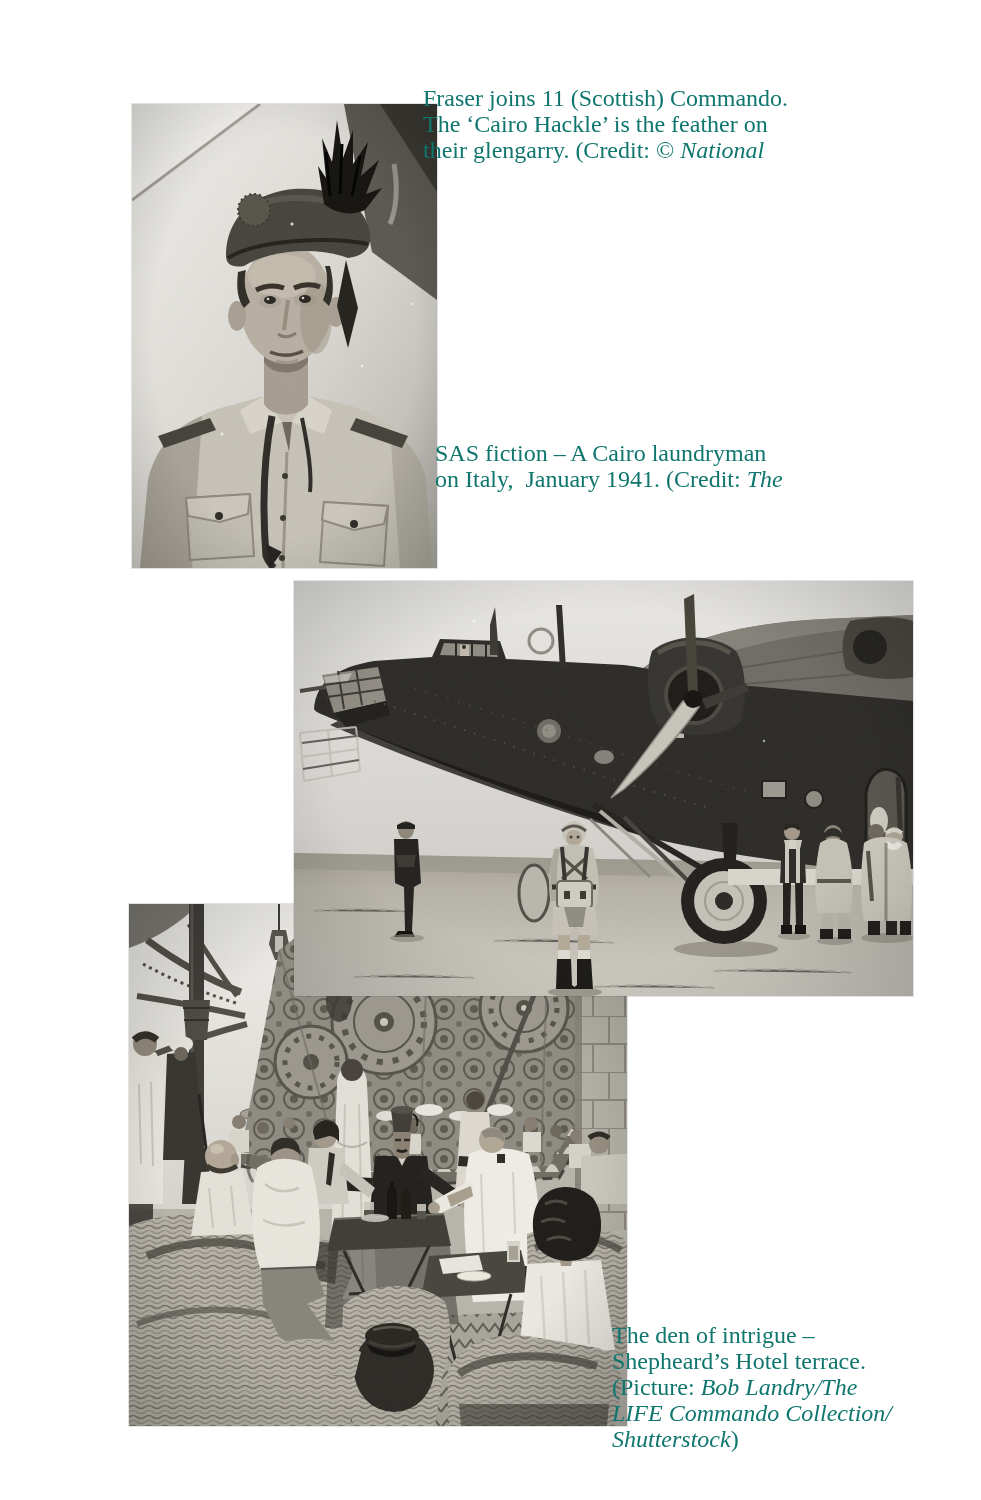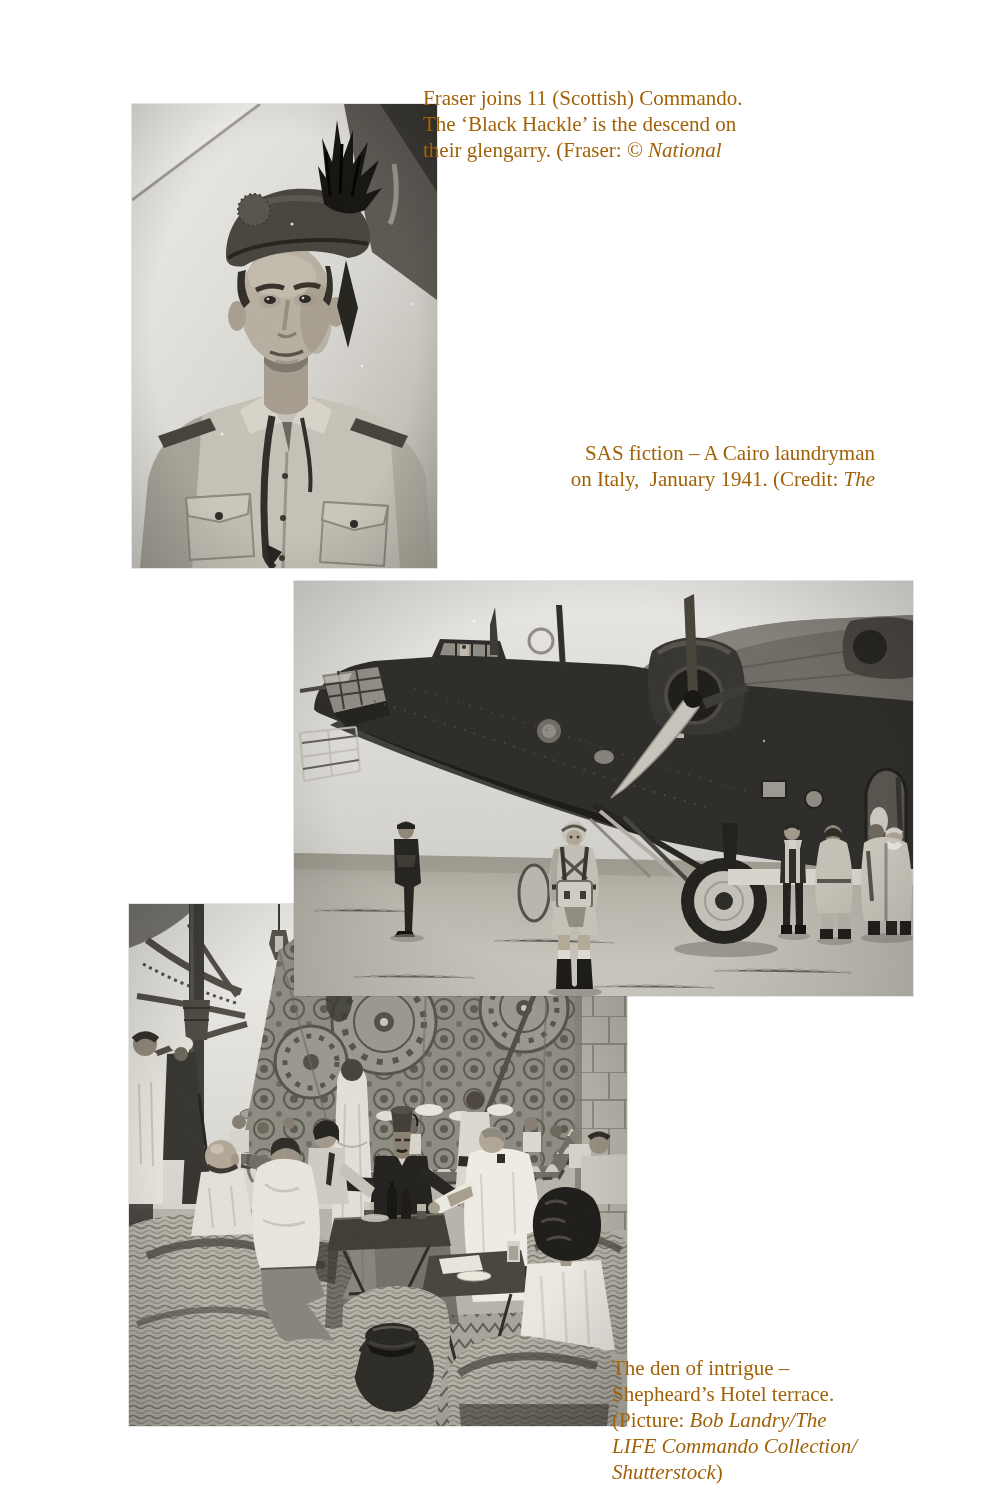--- a/index.html
+++ b/index.html
@@ -3,25 +3,25 @@
 <meta charset="utf-8">
 <style>
   html,body{margin:0;padding:0}
   body{width:981px;height:1500px;position:relative;background:#ffffff;overflow:hidden;
        font-family:"Liberation Serif","DejaVu Serif",serif;}
   .photo{position:absolute;overflow:hidden;outline:1px solid rgba(70,70,70,.15);background:#ccc}
   .photo svg{display:block}
   #photo-portrait{left:92px;top:88px;width:305px;height:464px;z-index:2}
   #photo-aircraft{left:254px;top:565px;width:619px;height:415px;z-index:3}
   #photo-terrace{left:89px;top:888px;width:498px;height:522px;z-index:1}
-  .caption{position:absolute;font-size:21px;line-height:26px;color:#a16207;white-space:pre-wrap;z-index:4}
+  .caption{position:absolute;font-size:24px;line-height:26px;color:#0f766e;white-space:pre-wrap;z-index:4}
   .caption em{font-style:italic}
   #caption-fraser{left:423px;top:85px;width:370px;text-align:left}
-  #caption-laundryman{right:106px;top:440px;width:440px;text-align:right}
-  #caption-shepheards{left:612px;top:1355px;width:340px;text-align:left}
+  #caption-laundryman{right:106px;top:440px;width:440px;text-align:left}
+  #caption-shepheards{left:612px;top:1322px;width:340px;text-align:left}
 </style>
 </head>
 <body>
 
 <svg width="0" height="0" style="position:absolute" aria-hidden="true">
   <defs>
     <linearGradient id="gPortraitBg" x1="0" y1="0" x2="1" y2="1">
       <stop offset="0" stop-color="#efeeea"></stop>
         <stop offset="0.55" stop-color="#d9d7d1"></stop>
         <stop offset="1" stop-color="#b2afa8"></stop>
@@ -150,21 +150,21 @@
     </g>
     <circle cx="160" cy="120" r="1.6" fill="#ffffff" opacity="0.8"></circle>
       <circle cx="230" cy="262" r="1.2" fill="#ffffff" opacity="0.8"></circle>
     <circle cx="90" cy="330" r="1.5" fill="#ffffff" opacity="0.7"></circle>
       <circle cx="280" cy="200" r="1.1" fill="#ffffff" opacity="0.7"></circle>
     <rect width="305" height="464" filter="url(#fGrain)" opacity="0.13"></rect>
     <rect width="305" height="464" fill="url(#gVig)"></rect>
   </svg>
 </figure>
 
-<div class="caption" id="caption-fraser"><div class="caption-line"><span>Fraser joins 11 (Scottish) Commando.</span></div><div class="caption-line"><span>The ‘Black Hackle’ is the descend on</span></div><div class="caption-line"><span>their glengarry. (Fraser: © </span><em>National</em></div></div>
+<div class="caption" id="caption-fraser"><div class="caption-line"><span>Fraser joins 11 (Scottish) Commando.</span></div><div class="caption-line"><span>The ‘Cairo Hackle’ is the feather on</span></div><div class="caption-line"><span>their glengarry. (Credit: © </span><em>National</em></div></div>
 
 <div class="caption" id="caption-laundryman"><div class="caption-line"><span>SAS fiction – A Cairo laundryman</span></div><div class="caption-line"><span>on Italy,  January 1941. (Credit: </span><em>The</em></div></div>
 
 <figure class="photo" id="photo-aircraft" title="Black-and-white photo of a dark twin-engine transport aircraft on desert ground; a man in flying kit with parachute harness stands in front, another man at left, three aircrew beneath the fuselage by the open door.">
   <svg viewBox="0 0 619 415" width="619" height="415">
     <rect width="619" height="415" fill="url(#gSky)"></rect>
     <path d="M0,272 L619,284 L619,415 L0,415 Z" fill="url(#gSand)"></path>
     <path d="M0,272 L619,284 L619,300 L0,288 Z" fill="#989488" opacity="0.6"></path>
     <g stroke="#8f8b80" stroke-width="2" opacity="0.5" stroke-dasharray="9 7">
       <path d="M20,330 Q70,326 120,331"></path>

